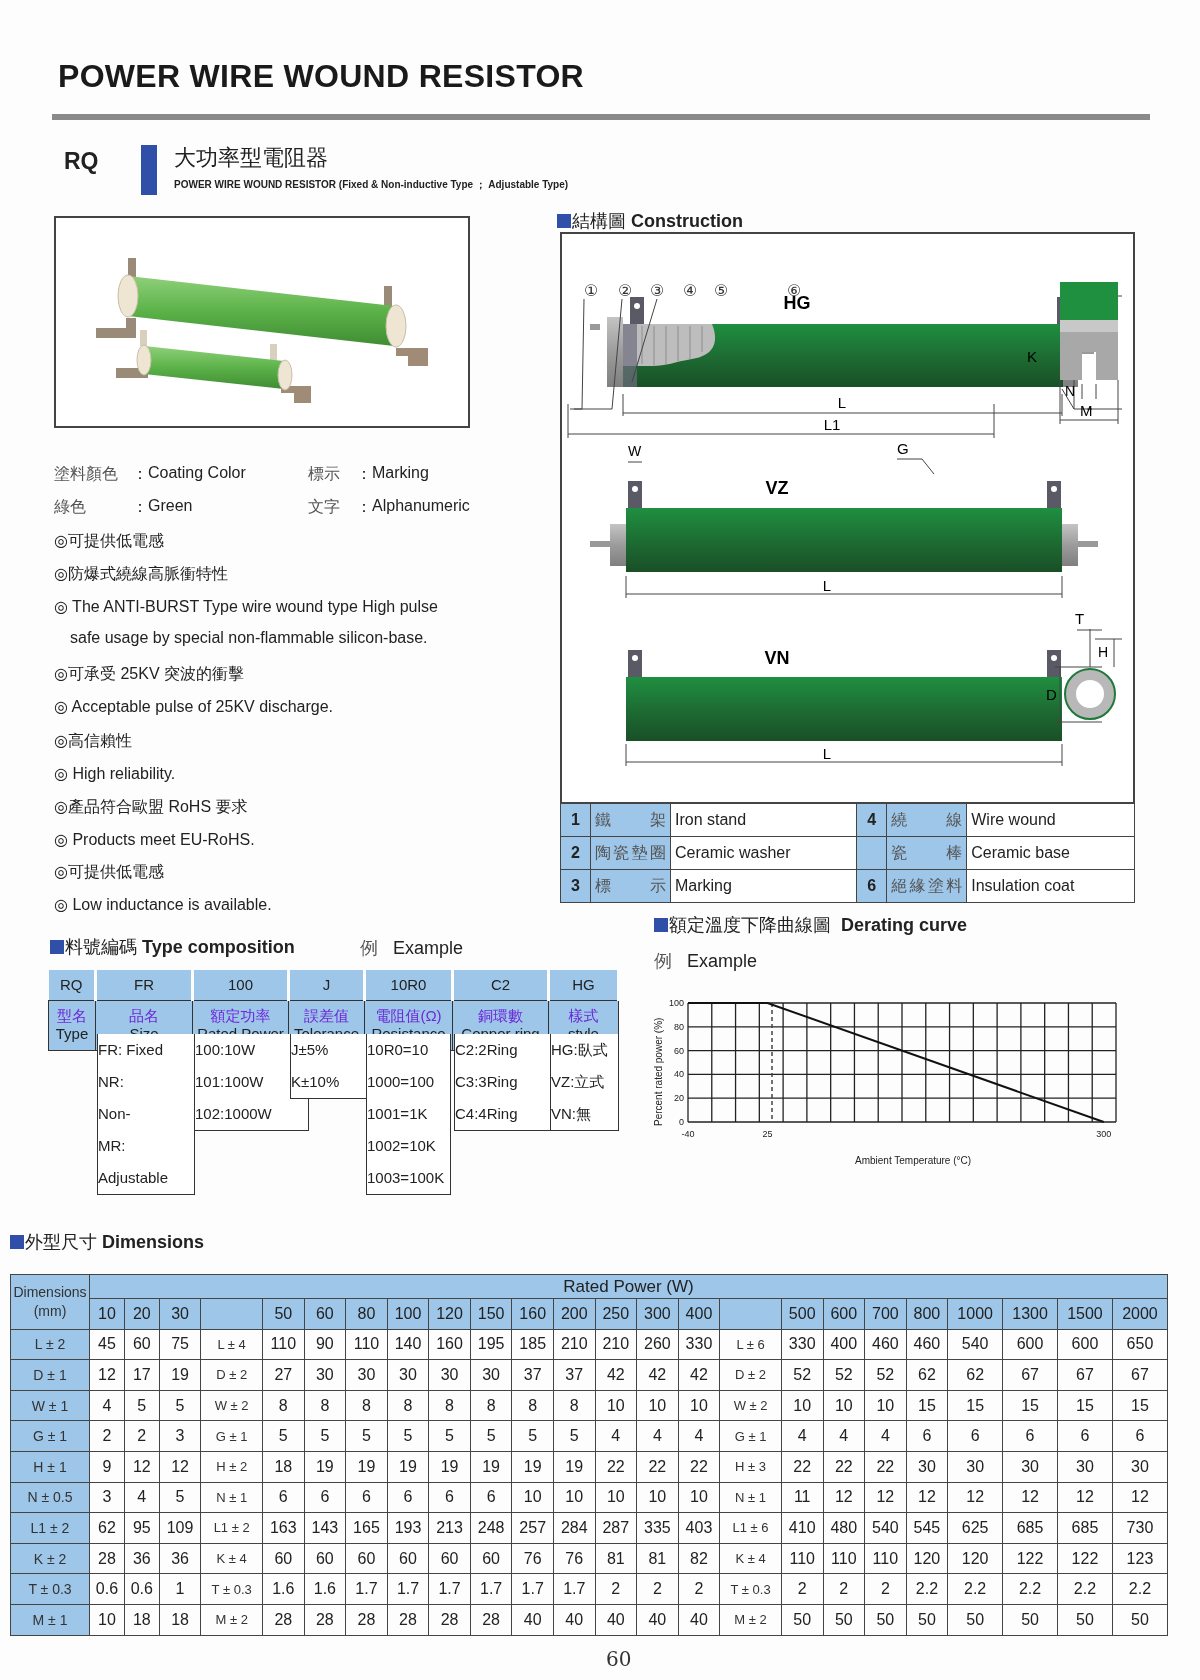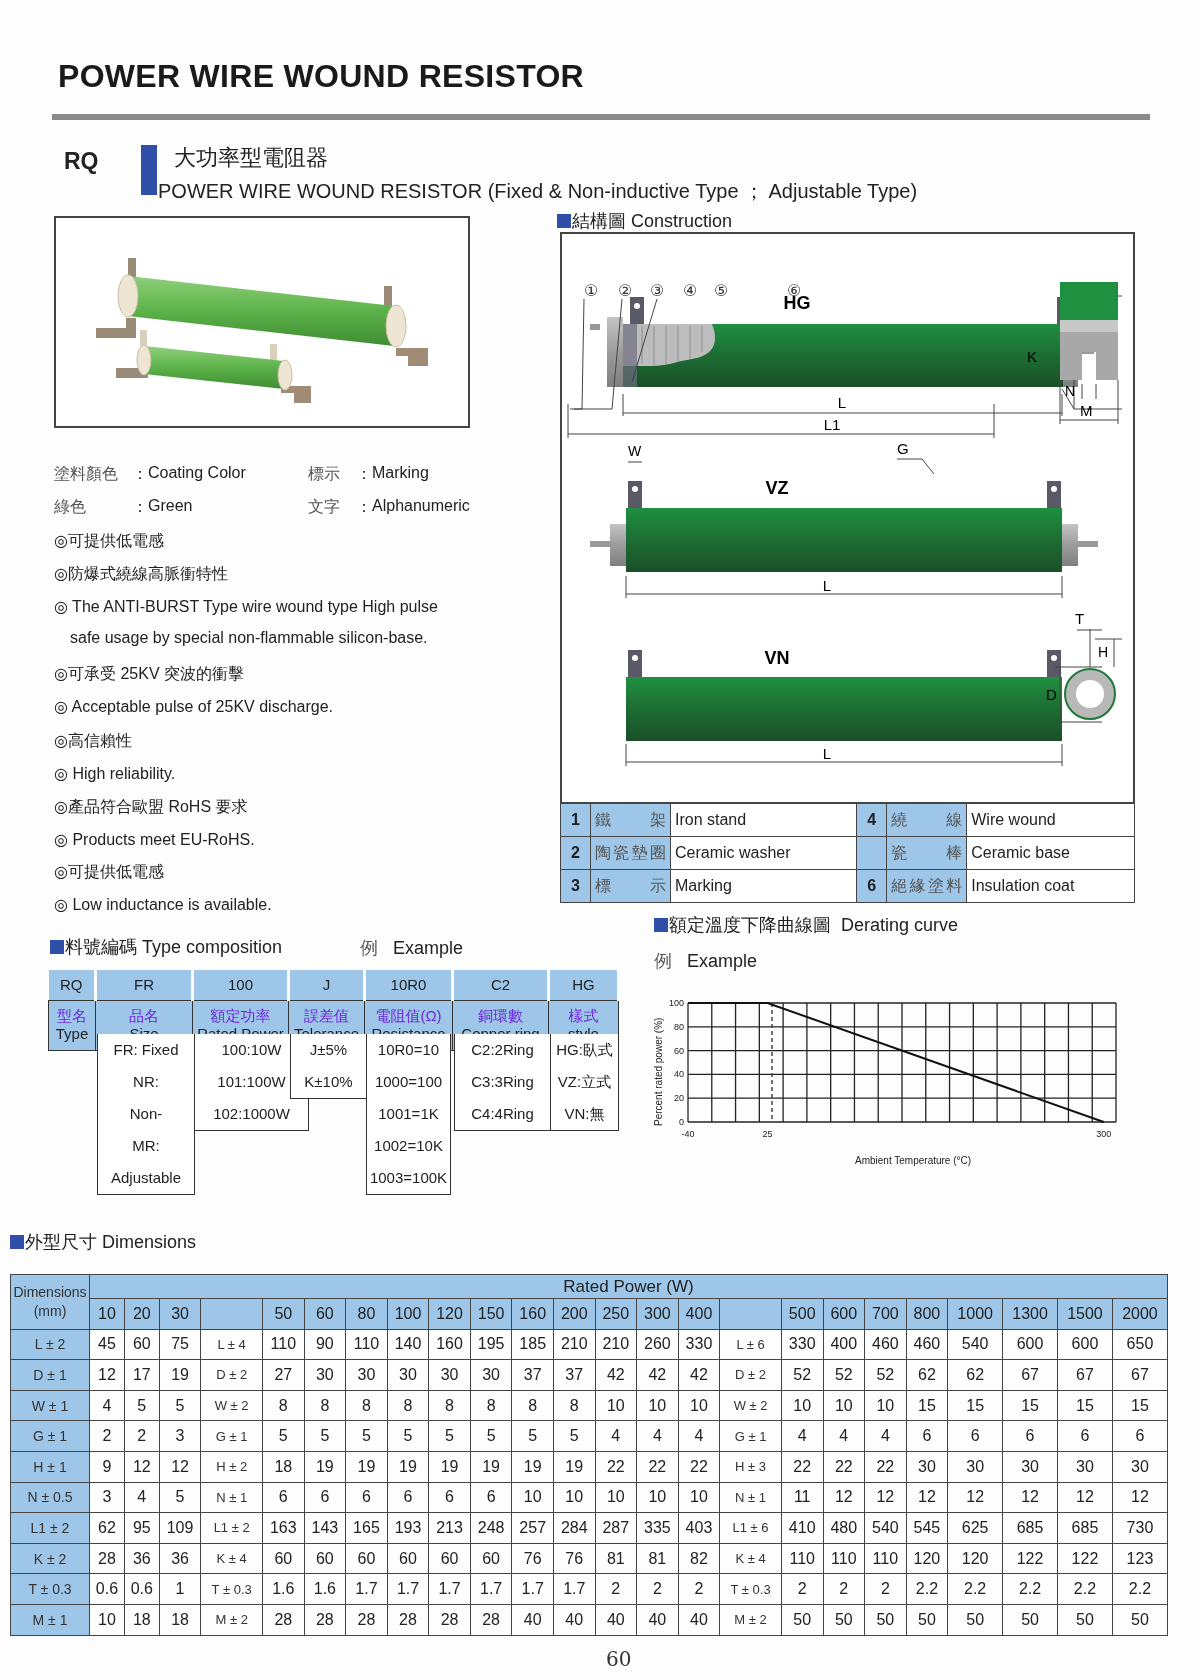--- a/index.html
+++ b/index.html
@@ -3,42 +3,42 @@
 <meta charset="utf-8">
 <style>
   * { box-sizing: border-box; margin: 0; padding: 0; }
   body { width: 1200px; height: 1680px; background: #fdfdfd; font-family: "Liberation Sans", "DejaVu Sans", sans-serif; color: #222; position: relative; overflow: hidden; }
   .abs { position: absolute; }
   .main-title { left: 58px; top: 58px; font-size: 32px; font-weight: bold; letter-spacing: 0.3px; color: #1a1a1a; }
   .title-rule { left: 52px; top: 114px; width: 1098px; height: 6px; background: #8a8a8a; }
   .rq-code { left: 64px; top: 148px; font-size: 23px; font-weight: bold; }
   .blue-bar { left: 141px; top: 145px; width: 16px; height: 50px; background: #2f4fa8; }
   .sub-cn { left: 174px; top: 143px; font-size: 22px; }
-  .sub-en { left: 158px; top: 178px; font-size: 20px; font-weight: normal; }
+  .sub-en { left: 174px; top: 178px; font-size: 10px; font-weight: bold; }
   .photo-box { left: 54px; top: 216px; width: 416px; height: 212px; border: 2px solid #444; background: #fff; }
   .spec-row { font-size: 16px; }
   .spec-row span { position: absolute; white-space: nowrap; }
   .cn { color: #555; }
   .bullet { left: 54px; font-size: 16px; white-space: nowrap; }
   .sq { display: inline-block; width: 14px; height: 14px; background: #2f4fa8; vertical-align: -1px; margin-right: 1px; }
   .section-h { font-size: 18px; white-space: nowrap; }
-  .section-h b { font-weight: normal; margin-top: 12px; }
+  .section-h b { font-weight: bold; margin-top: 12px; }
   .constr-box { left: 560px; top: 232px; width: 575px; height: 572px; border: 2px solid #444; background: #fff; }
   table { border-collapse: collapse; }
   .parts { left: 560px; top: 803px; width: 575px; font-size: 16px; }
   .parts td { border: 1.5px solid #444; height: 33px; padding: 0 4px; }
   .parts .num { background: #9dc6e8; font-weight: bold; width: 30px; text-align: center; }
   .parts .pcn { background: #9dc6e8; width: 80px; color: #555; text-align: justify; text-align-last: justify; }
   .parts .pen { background: #fff; }
   .tc { left: 48px; top: 970px; font-size: 15px; }
   .tc td { text-align: center; }
   .tc .code td { background: #9dc6e8; height: 30px; border-right: 3px solid #fdfdfd; }
   .tc .head td { background: #9dc6e8; border: 1.5px solid #333; height: 50px; line-height: 18px; }
   .tc .head .hcn { color: #6d28d9; }
-  .opt-col { border: 1.5px solid #333; border-top: none; background: #fff; text-align: center; font-size: 15px; }
+  .opt-col { border: 1.5px solid #333; border-top: none; background: #fff; font-size: 15px; }
   .opt-col div { height: 32px; line-height: 32px; white-space: nowrap; }
   .dims { left: 10px; top: 1274px; width: 1158px; font-size: 16px; }
   .dims td { border: 1.5px solid #444; text-align: center; height: 30.6px; padding: 0; }
   .dims .hdr { background: #9dc6e8; }
   .dims .rowlab { background: #9dc6e8; width: 79px; font-size: 14px; color: #333; }
   .dims .tol { font-size: 13px; color: #333; }
   .page-num { left: 606px; top: 1647px; font-size: 20px; font-family: "DejaVu Serif", serif; color: #333; }
 </style>
 </head>
 <body>

